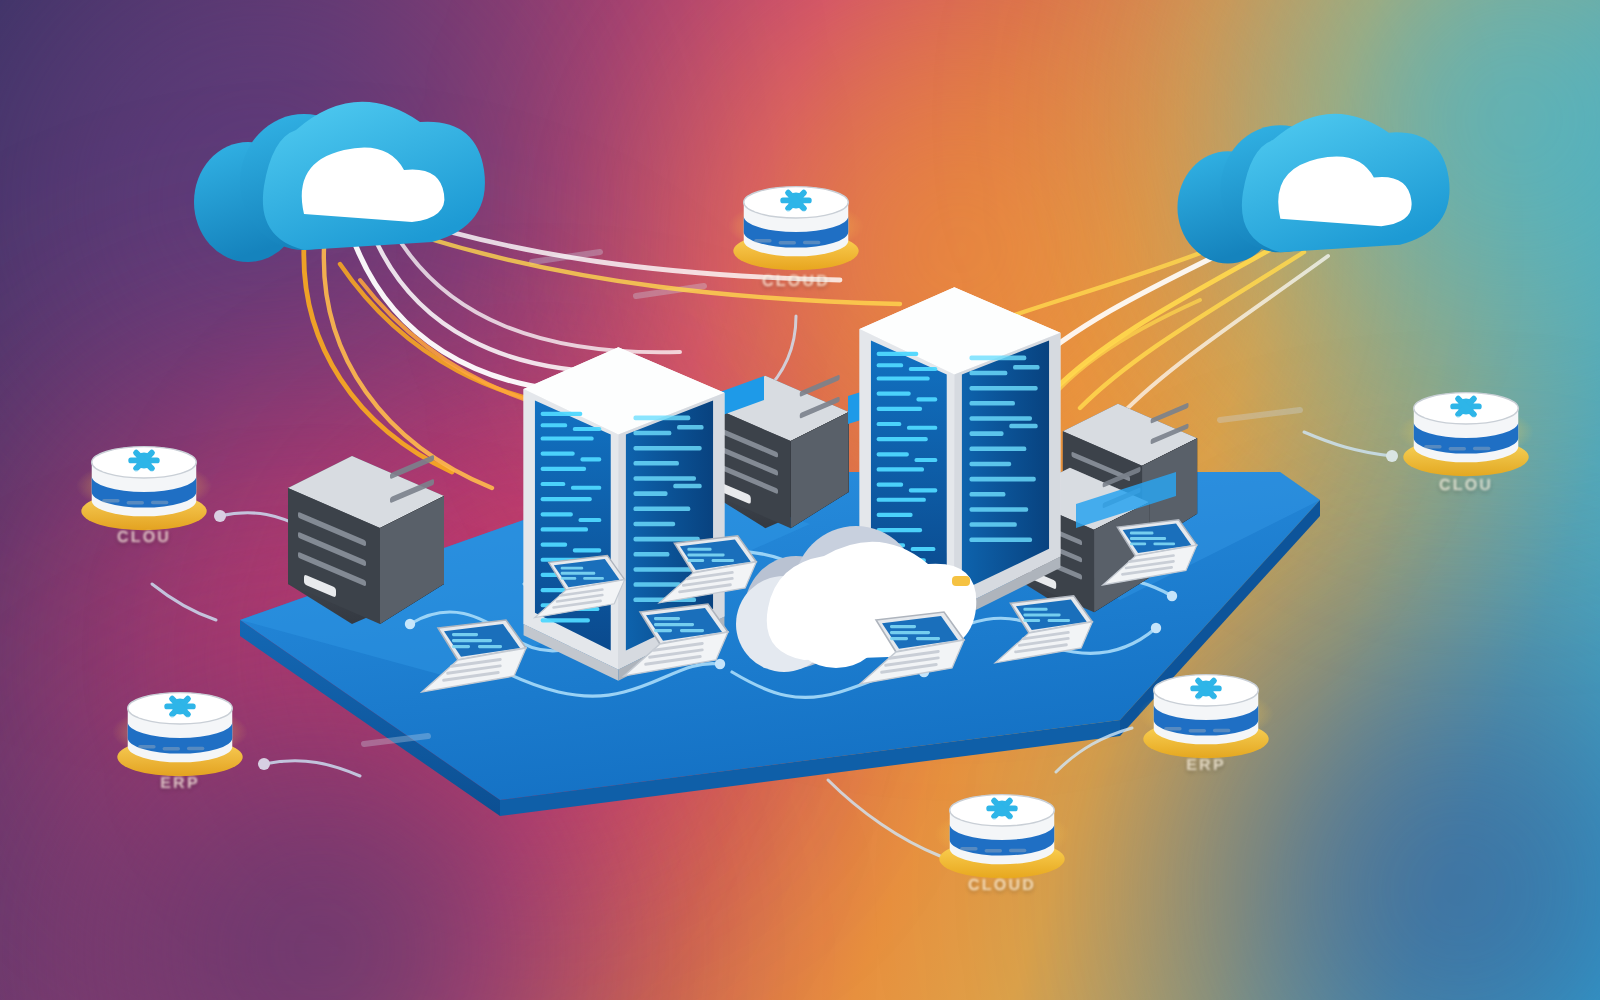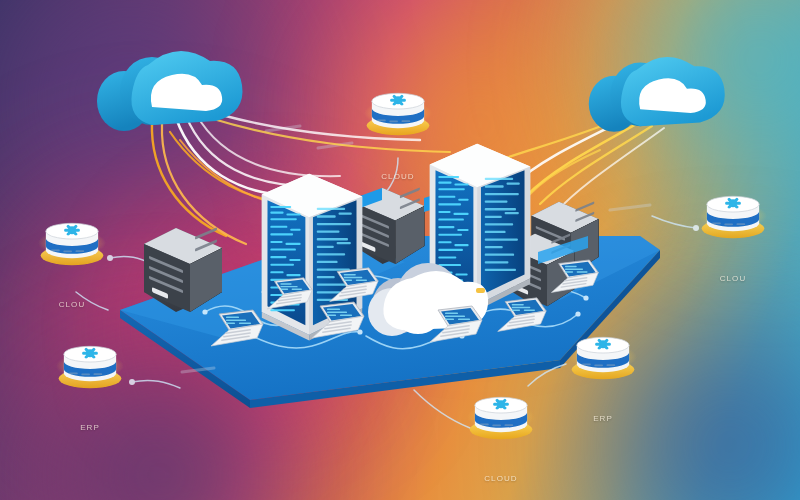--- a/index.html
+++ b/index.html
@@ -67,22 +67,21 @@
     font-size: 8px;
     letter-spacing: 1.1px;
     color: #fff6e6;
     opacity: 0.72;
     text-shadow: 0 1px 2px rgba(0,0,0,0.35);
     filter: blur(0.45px);
     white-space: nowrap;
     text-align: left;
     transform: translateX(-50%);
     pointer-events: none;
-    font-weight: 400;
-    margin-top: 36px;
+    font-weight: 700;
   }
 </style>
 </head>
 <body>
 
 <div id="scene">
 
   <div class="bg-base"></div>
   <div class="bg-blob blob-purple"></div>
   <div class="bg-blob blob-magenta"></div>

